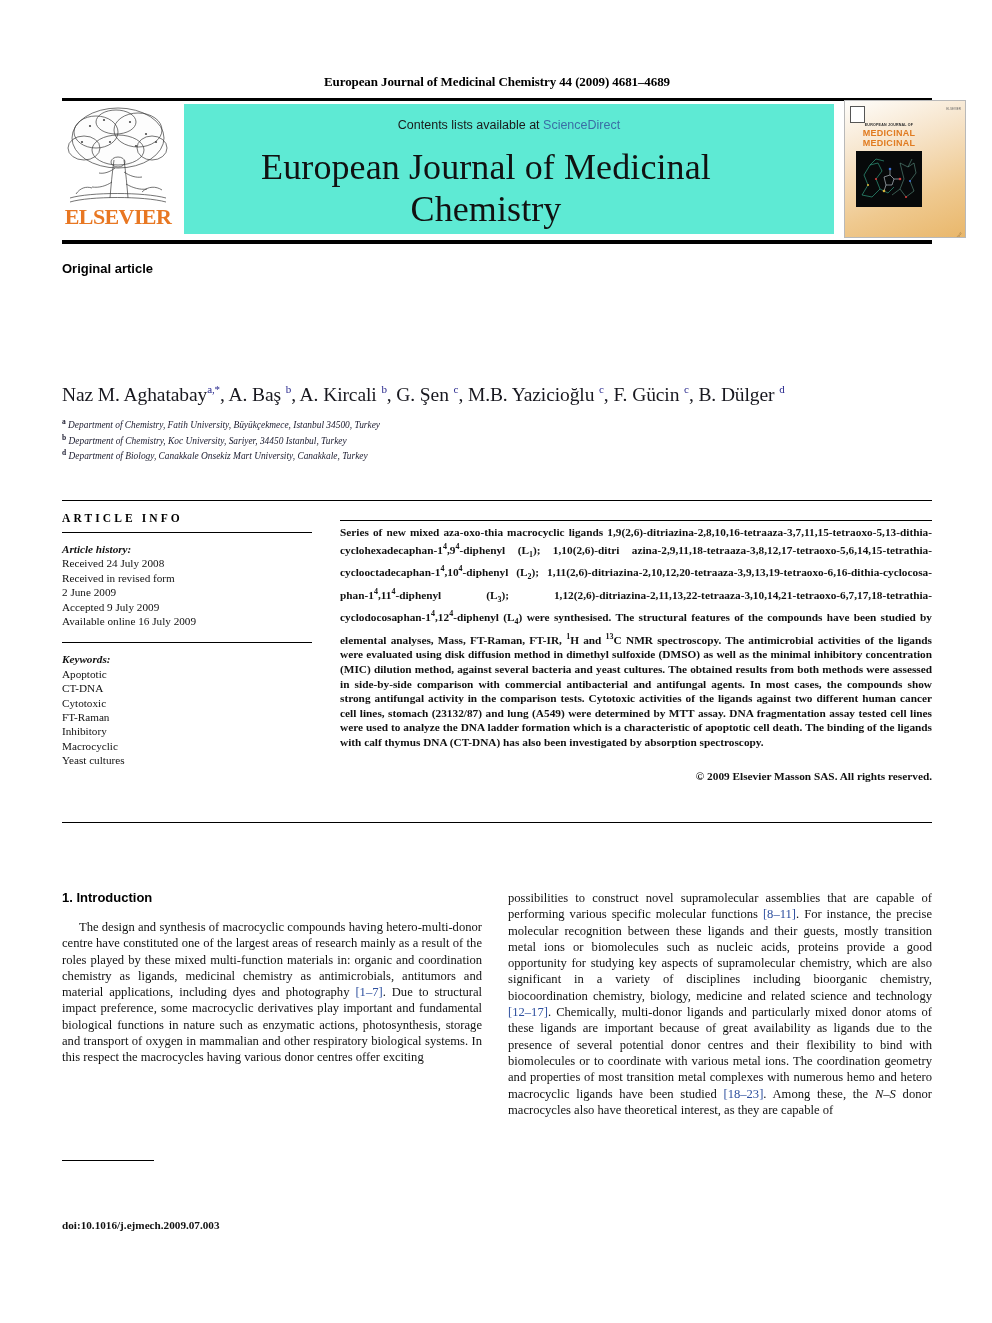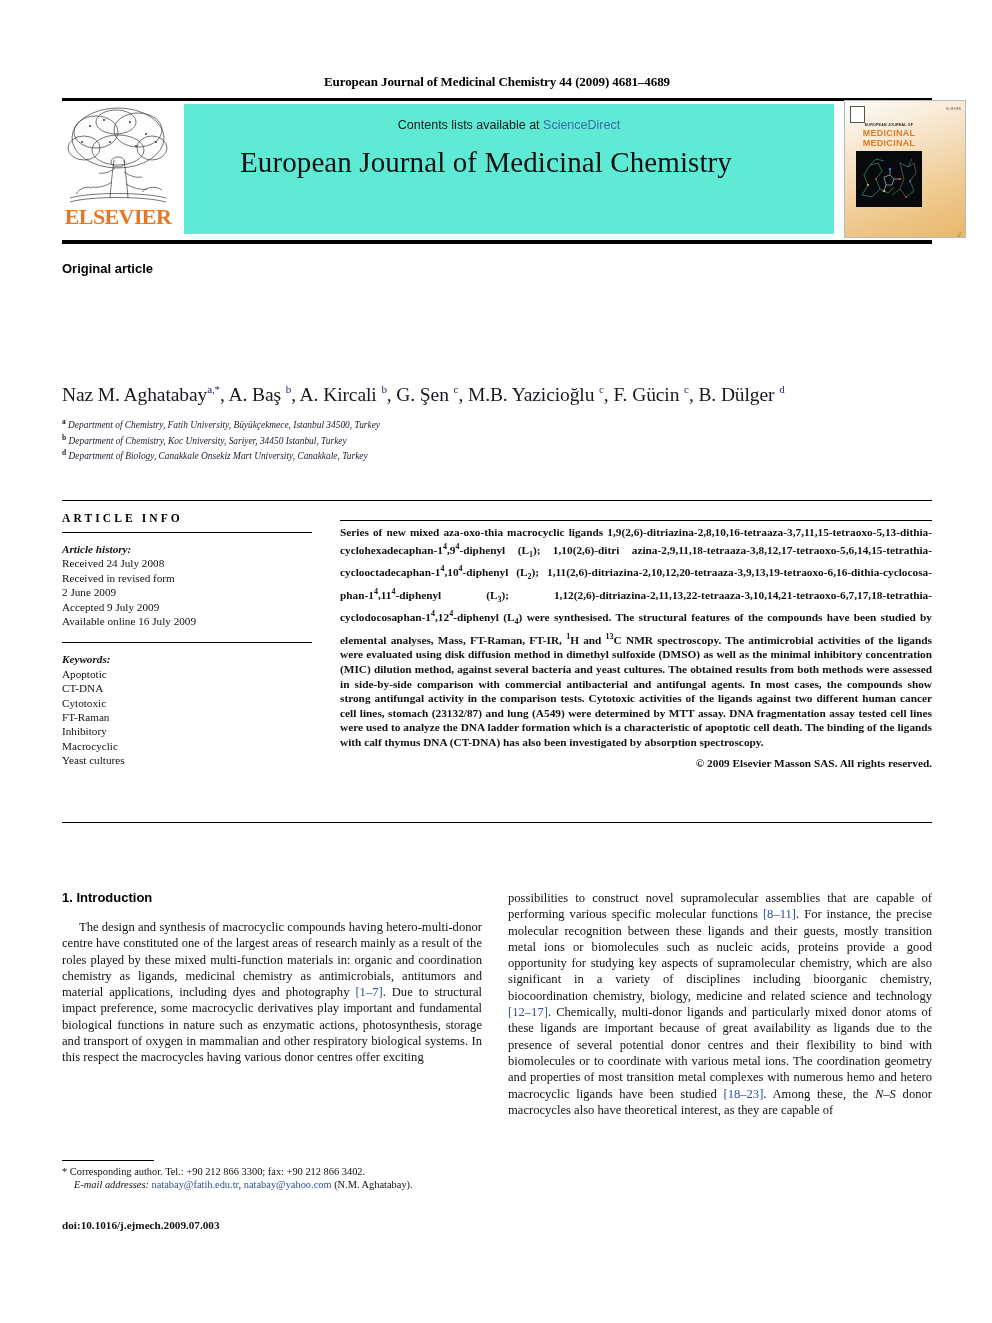--- a/index.html
+++ b/index.html
@@ -88,21 +88,21 @@
     color: #1a1a1a;
   }
   .contents-line .sd {
     color: #3a6ea5;
   }
   .journal-title {
     position: absolute;
     left: 0; top: 42px; width: 604px;
     text-align: center;
     font-family: "Liberation Serif", serif;
-    font-size: 29px;
+    font-size: 36px;
     color: #111;
     letter-spacing: 0.1px;
   }
   .homepage-line {
     position: absolute;
     left: 0; top: 97px; width: 650px;
     text-align: center;
     font-family: "Liberation Sans", sans-serif;
     font-size: 11.5px;
     letter-spacing: 1.2px;
@@ -276,21 +276,21 @@
     font-weight: bold;
   }
   .abstract-text sup, .abstract-text sub {
     font-size: 8px;
   }
   .copyright {
     font-family: "Liberation Serif", serif;
     font-size: 11.3px;
     font-weight: bold;
     text-align: right;
-    margin-top: 7px;
+    margin-top: 20px;
     color: #111;
   }
 
   
   .col-left {
     position: absolute;
     left: 62px; top: 890px;
     width: 420px;
   }
   .col-right {
@@ -500,22 +500,18 @@
   <div class="col-left">
     <div class="sec-title">1. Introduction</div>
     <p class="body-par">The design and synthesis of macrocyclic compounds having hetero-multi-donor centre have constituted one of the largest areas of research mainly as a result of the roles played by these mixed multi-function materials in: organic and coordination chemistry as ligands, medicinal chemistry as antimicrobials, antitumors and material applications, including dyes and photography <span class="ref">[1–7]</span>. Due to structural impact preference, some macrocyclic derivatives play important and fundamental biological functions in nature such as enzymatic actions, photosynthesis, storage and transport of oxygen in mammalian and other respiratory biological systems. In this respect the macrocycles having various donor centres offer exciting</p>
   </div>
 
   <div class="col-right">
     <p class="body-par no-indent">possibilities to construct novel supramolecular assemblies that are capable of performing various specific molecular functions <span class="ref">[8–11]</span>. For instance, the precise molecular recognition between these ligands and their guests, mostly transition metal ions or biomolecules such as nucleic acids, proteins provide a good opportunity for studying key aspects of supramolecular chemistry, which are also significant in a variety of disciplines including bioorganic chemistry, biocoordination chemistry, biology, medicine and related science and technology <span class="ref">[12–17]</span>. Chemically, multi-donor ligands and particularly mixed donor atoms of these ligands are important because of great availability as ligands due to the presence of several potential donor centres and their flexibility to bind with biomolecules or to coordinate with various metal ions. The coordination geometry and properties of most transition metal complexes with numerous hemo and hetero macrocyclic ligands have been studied <span class="ref">[18–23]</span>. Among these, the <span class="it">N–S</span> donor macrocycles also have theoretical interest, as they are capable of</p>
   </div>
 
   <div class="foot-rule"></div>
-  <div class="footnote">
-    <div>* Corresponding author. Tel.: +90 212 866 3300; fax: +90 212 866 3402.</div>
-    <div style="padding-left:12px"><span class="em">E-mail addresses:</span> <span class="mail">natabay@fatih.edu.tr</span>, <span class="mail">natabay@yahoo.com</span> (N.M. Aghatabay).</div>
-  </div>
 
   <div class="imprint">
     <div>doi:10.1016/j.ejmech.2009.07.003</div>
   </div>
 
 </div>
 
 </body></html>

